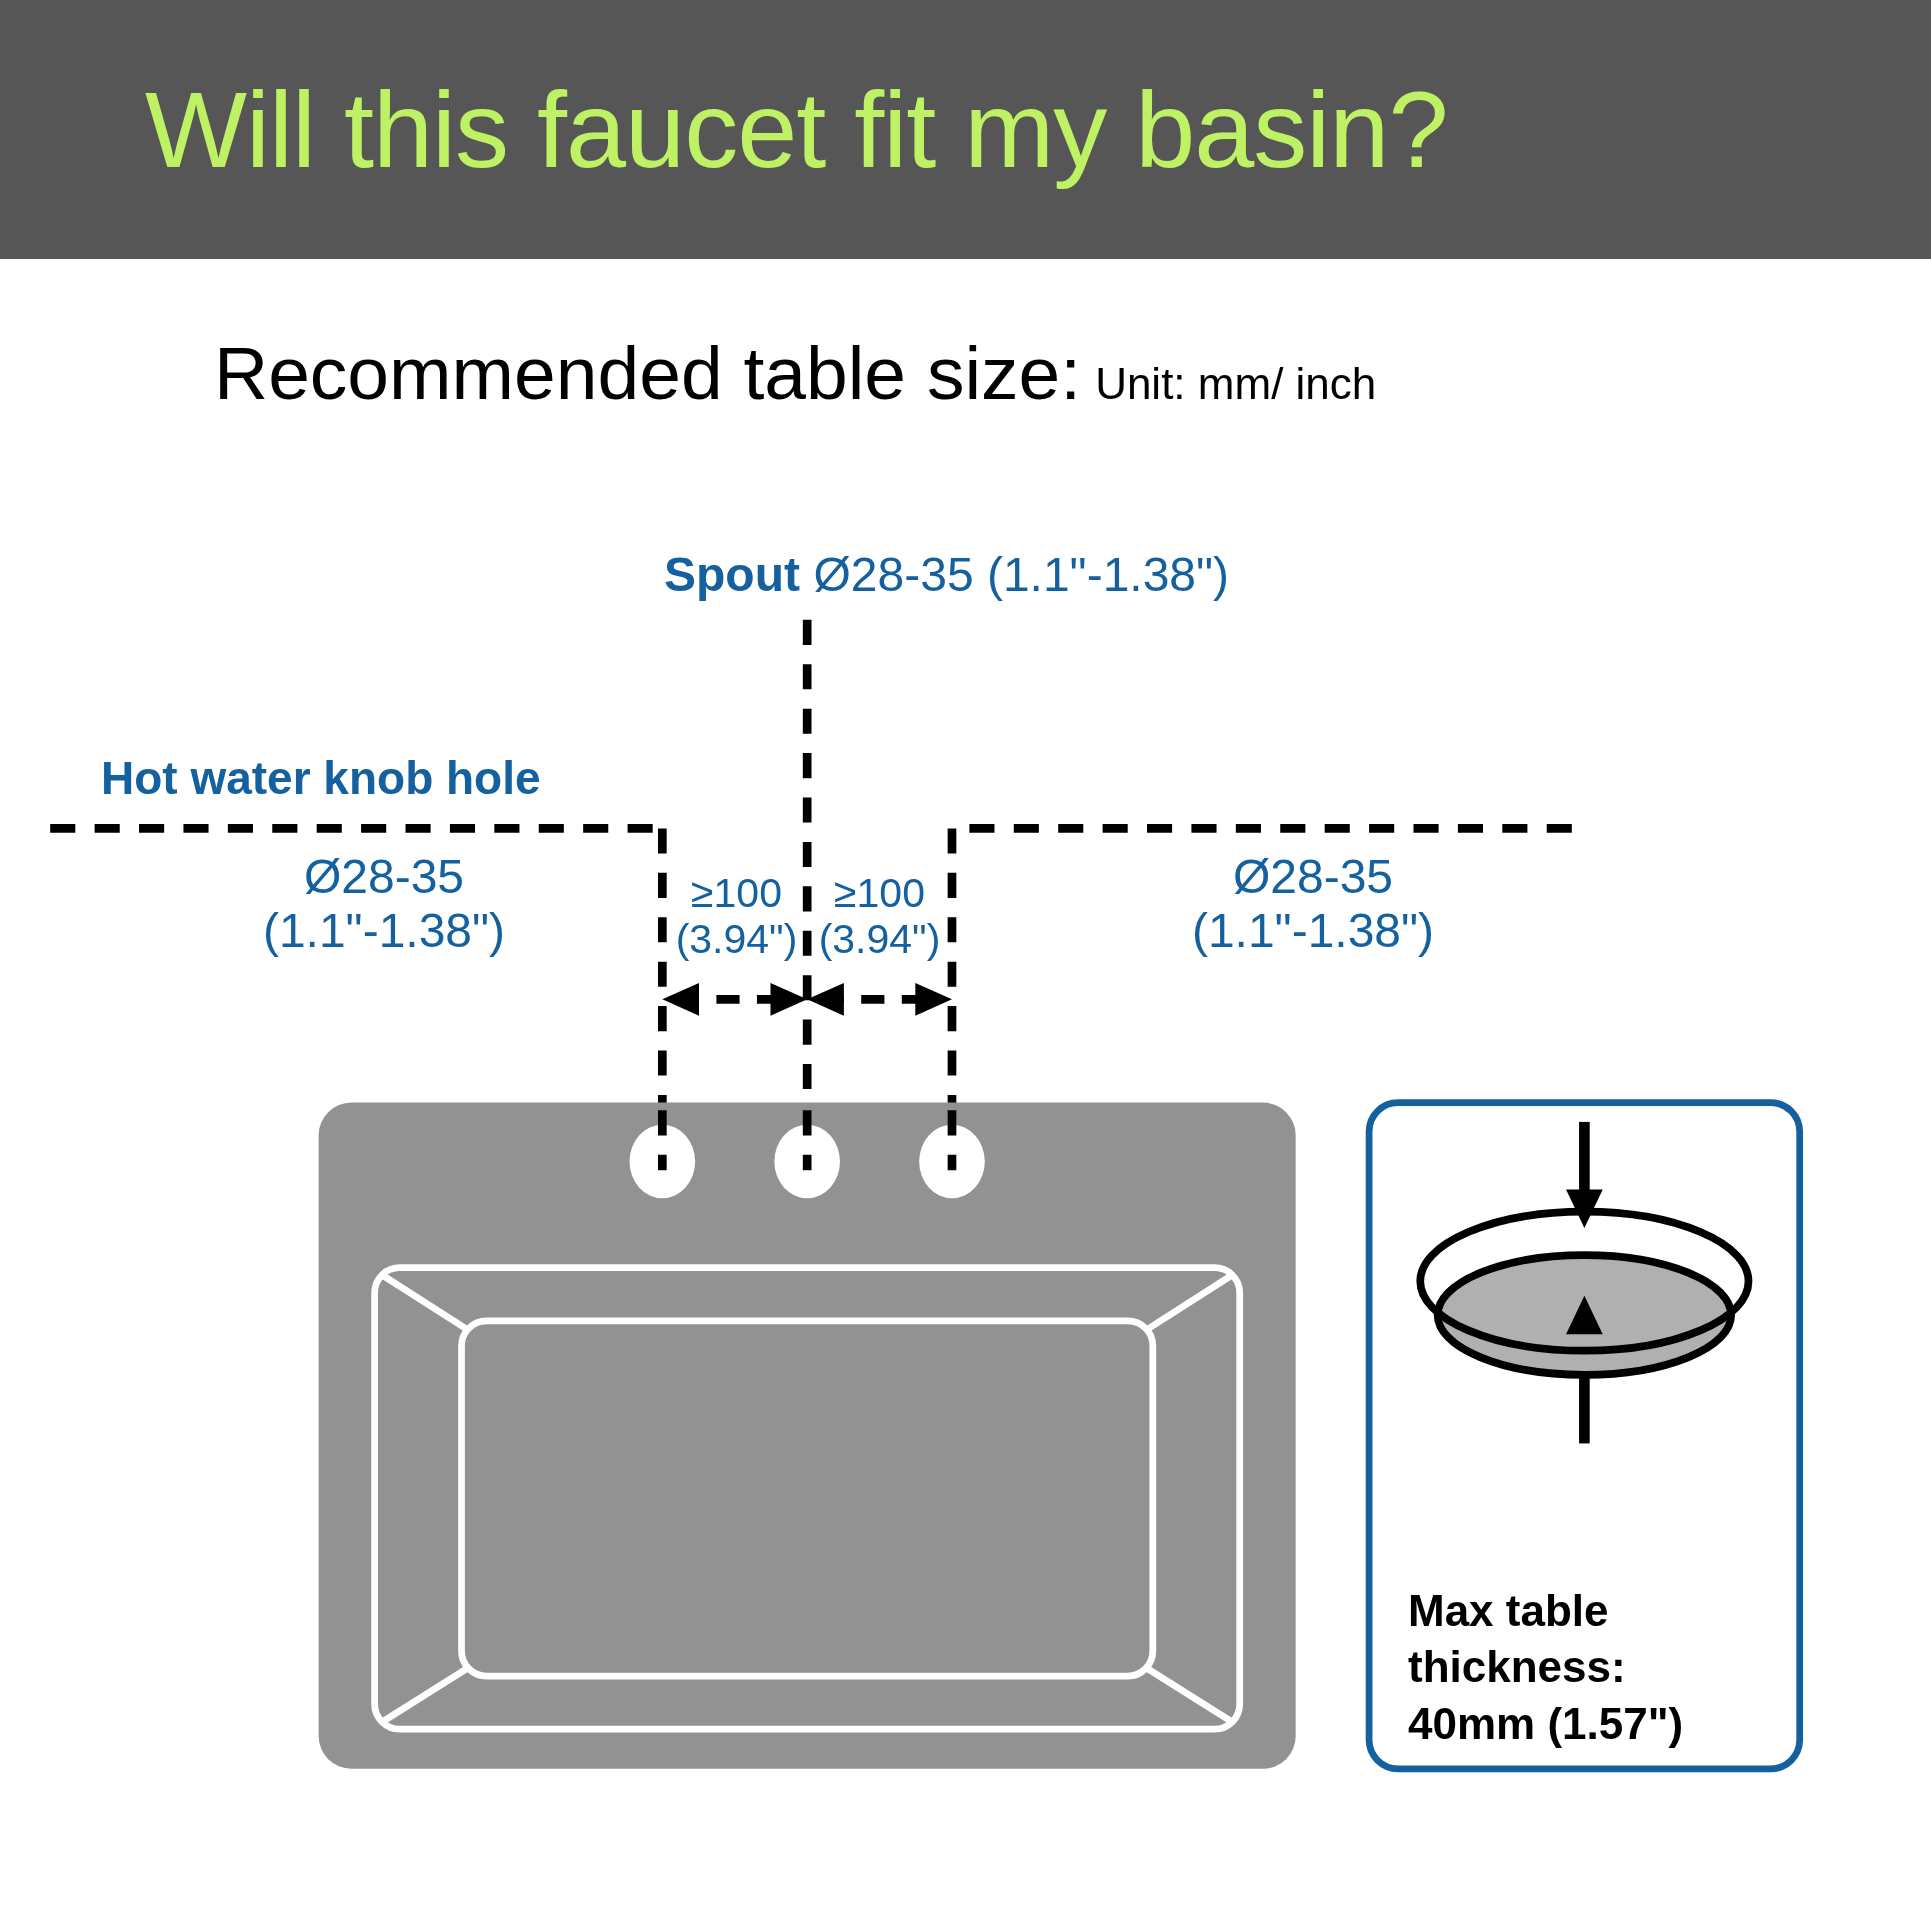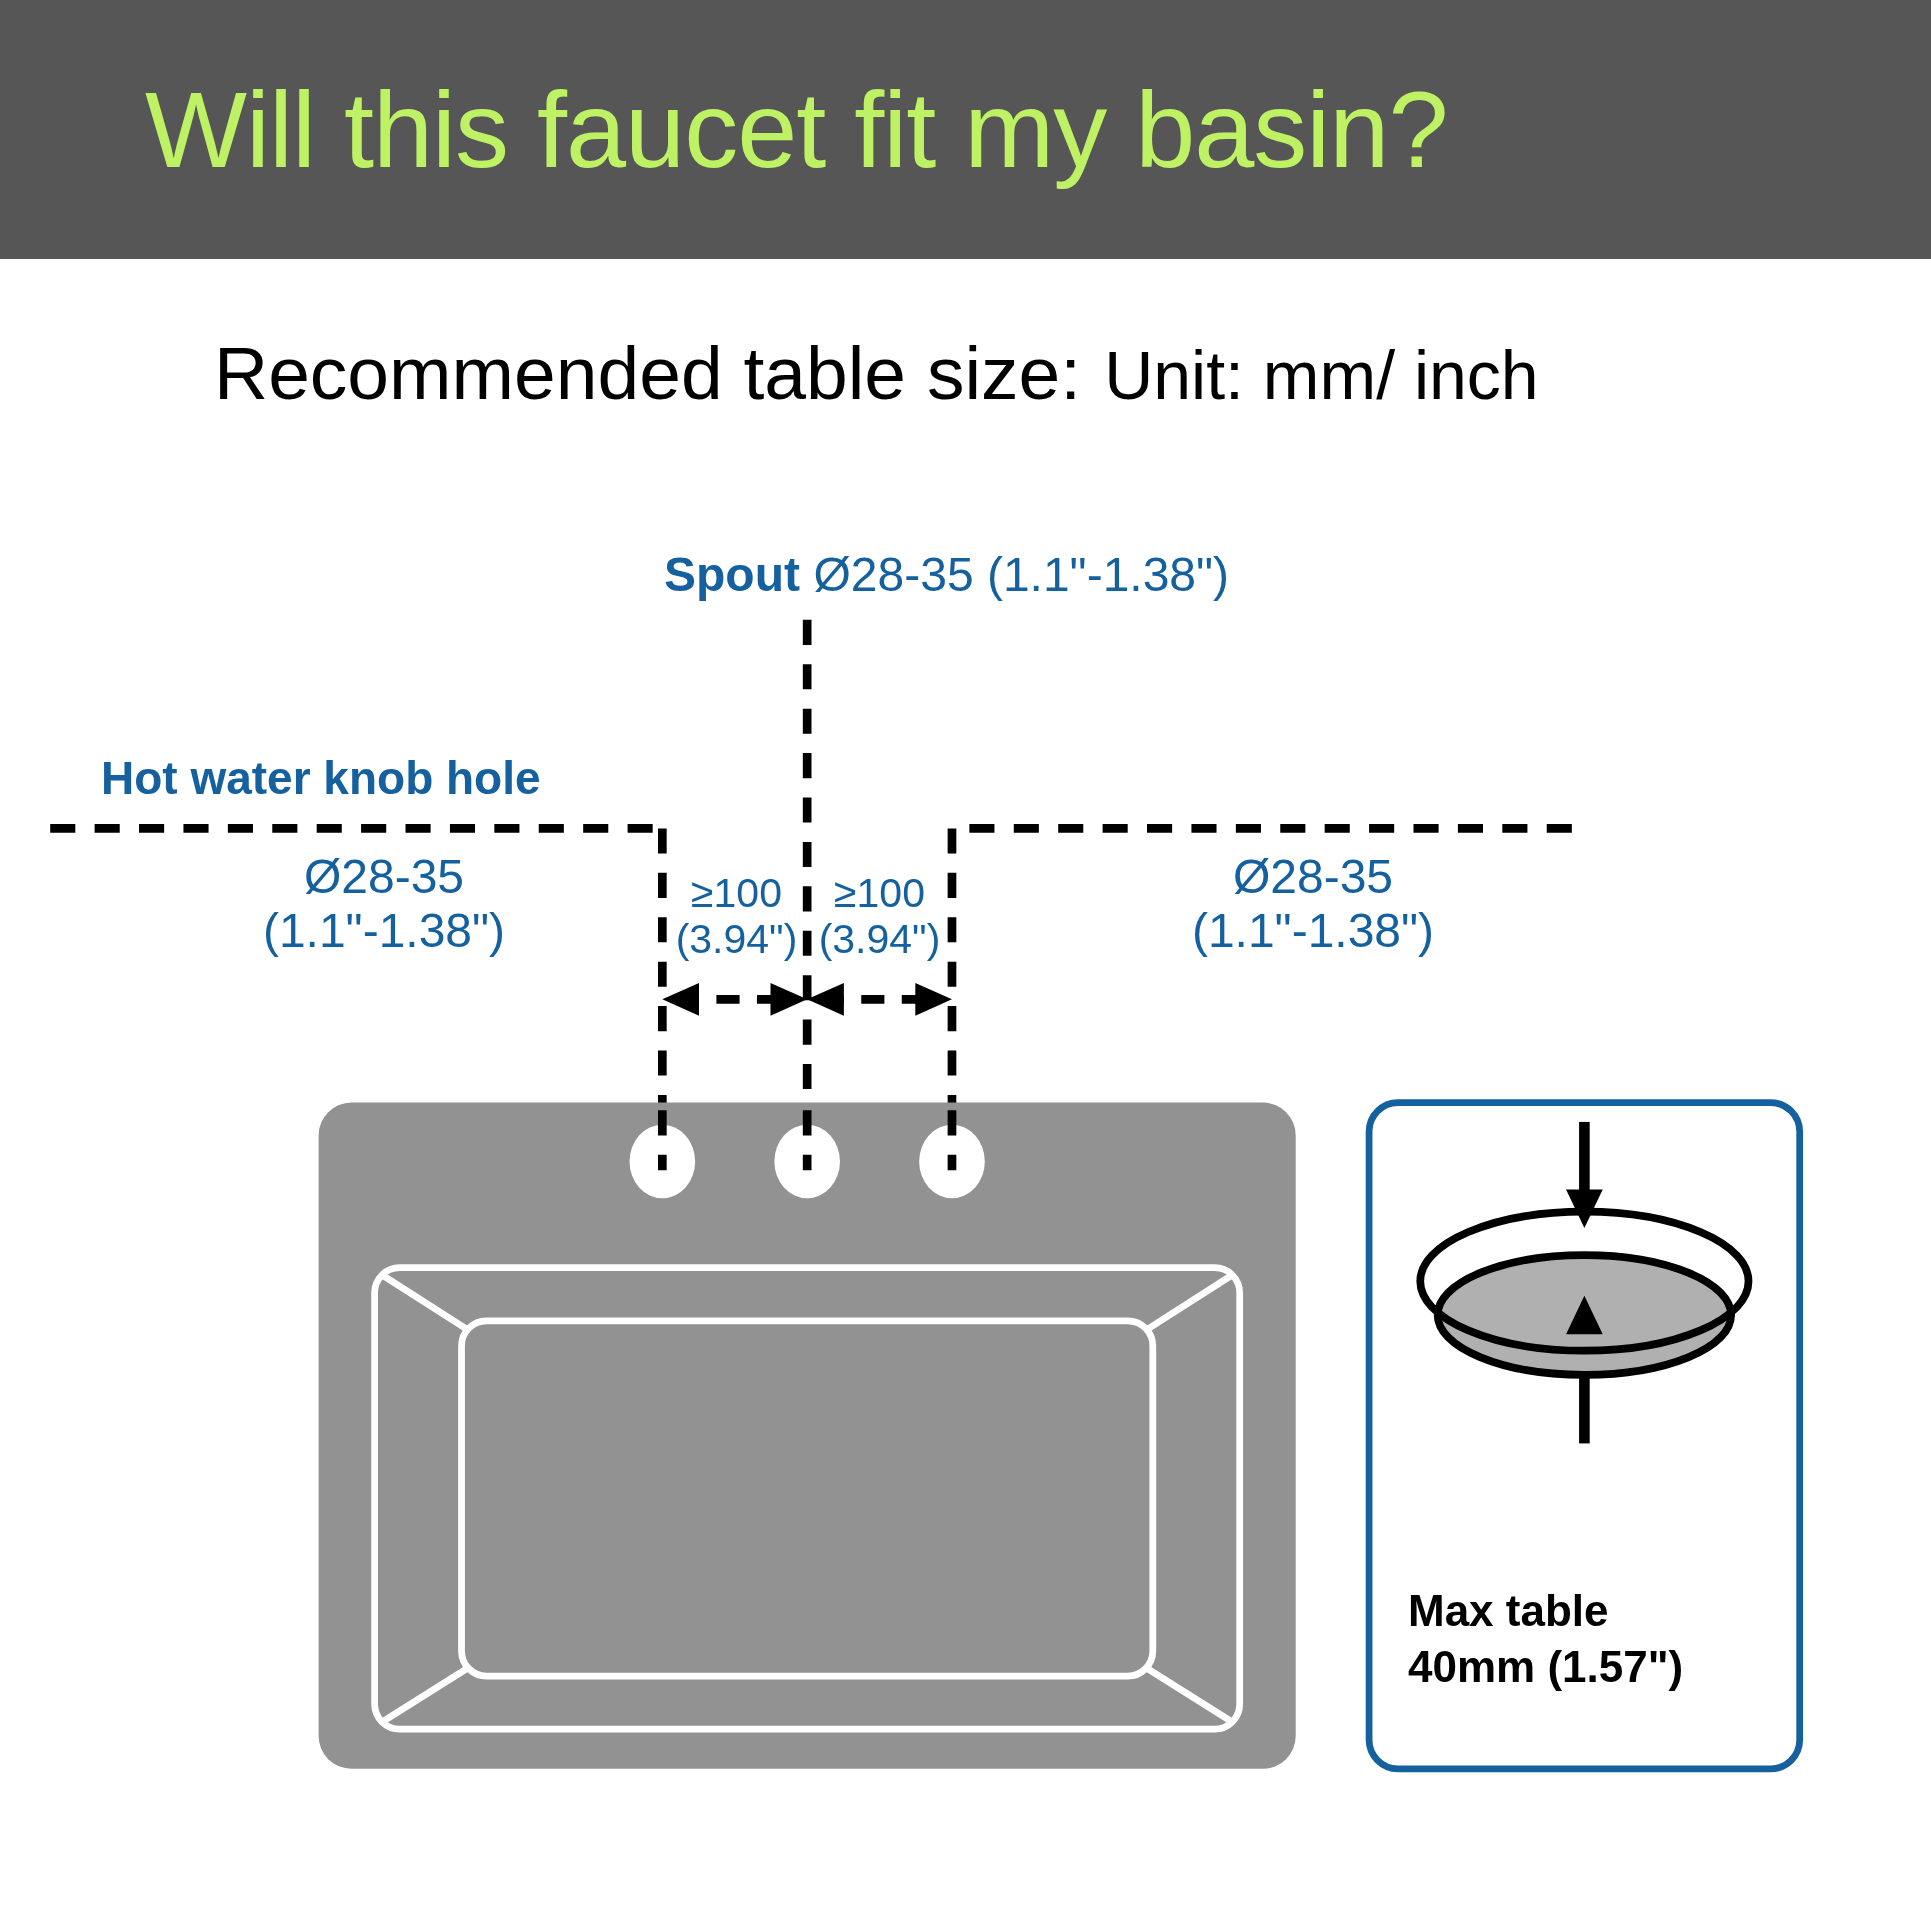--- a/index.html
+++ b/index.html
@@ -30,21 +30,21 @@
   }
 
   
   .subtitle {
     position:absolute; left:214px; top:336px;
     white-space:nowrap;
     color:#000000;
     line-height:1;
   }
   .subtitle .st-main { font-size:75px; font-weight:400; }
-  .subtitle .st-unit { font-size:68px; font-weight:300; margin-left:23px; }
+  .subtitle .st-unit { font-size:44px; font-weight:300; margin-left:14px; }
 
   
   .lbl { position:absolute; color:#15609e; white-space:nowrap; line-height:1.12; }
 
   .spout-row { left:664px; top:548px; font-size:48px; }
   .spout-row .sp-name { font-weight:bold; font-size:48px;margin-top:36px; }
   .spout-row .sp-dim  { font-weight:400; font-size:48px; margin-left:13.5px; }
 
   .hot-title  { left:101px;  top:753px; font-size:46px; font-weight:bold; }
   .cold-title { left:1025px; top:753px; font-size:46px; font-weight:bold; }
@@ -169,17 +169,18 @@
     <div>≥100</div>
     <div>(3.94")</div>
   </div>
   <div class="lbl mid-dim-r">
     <div>≥100</div>
     <div>(3.94")</div>
   </div>
 
   <div class="panel-label">
     <div>Max table</div>
+    <div>thickness:</div>
     <div>40mm (1.57")</div>
   </div>
 
 </div>
 
 
 </body></html>

